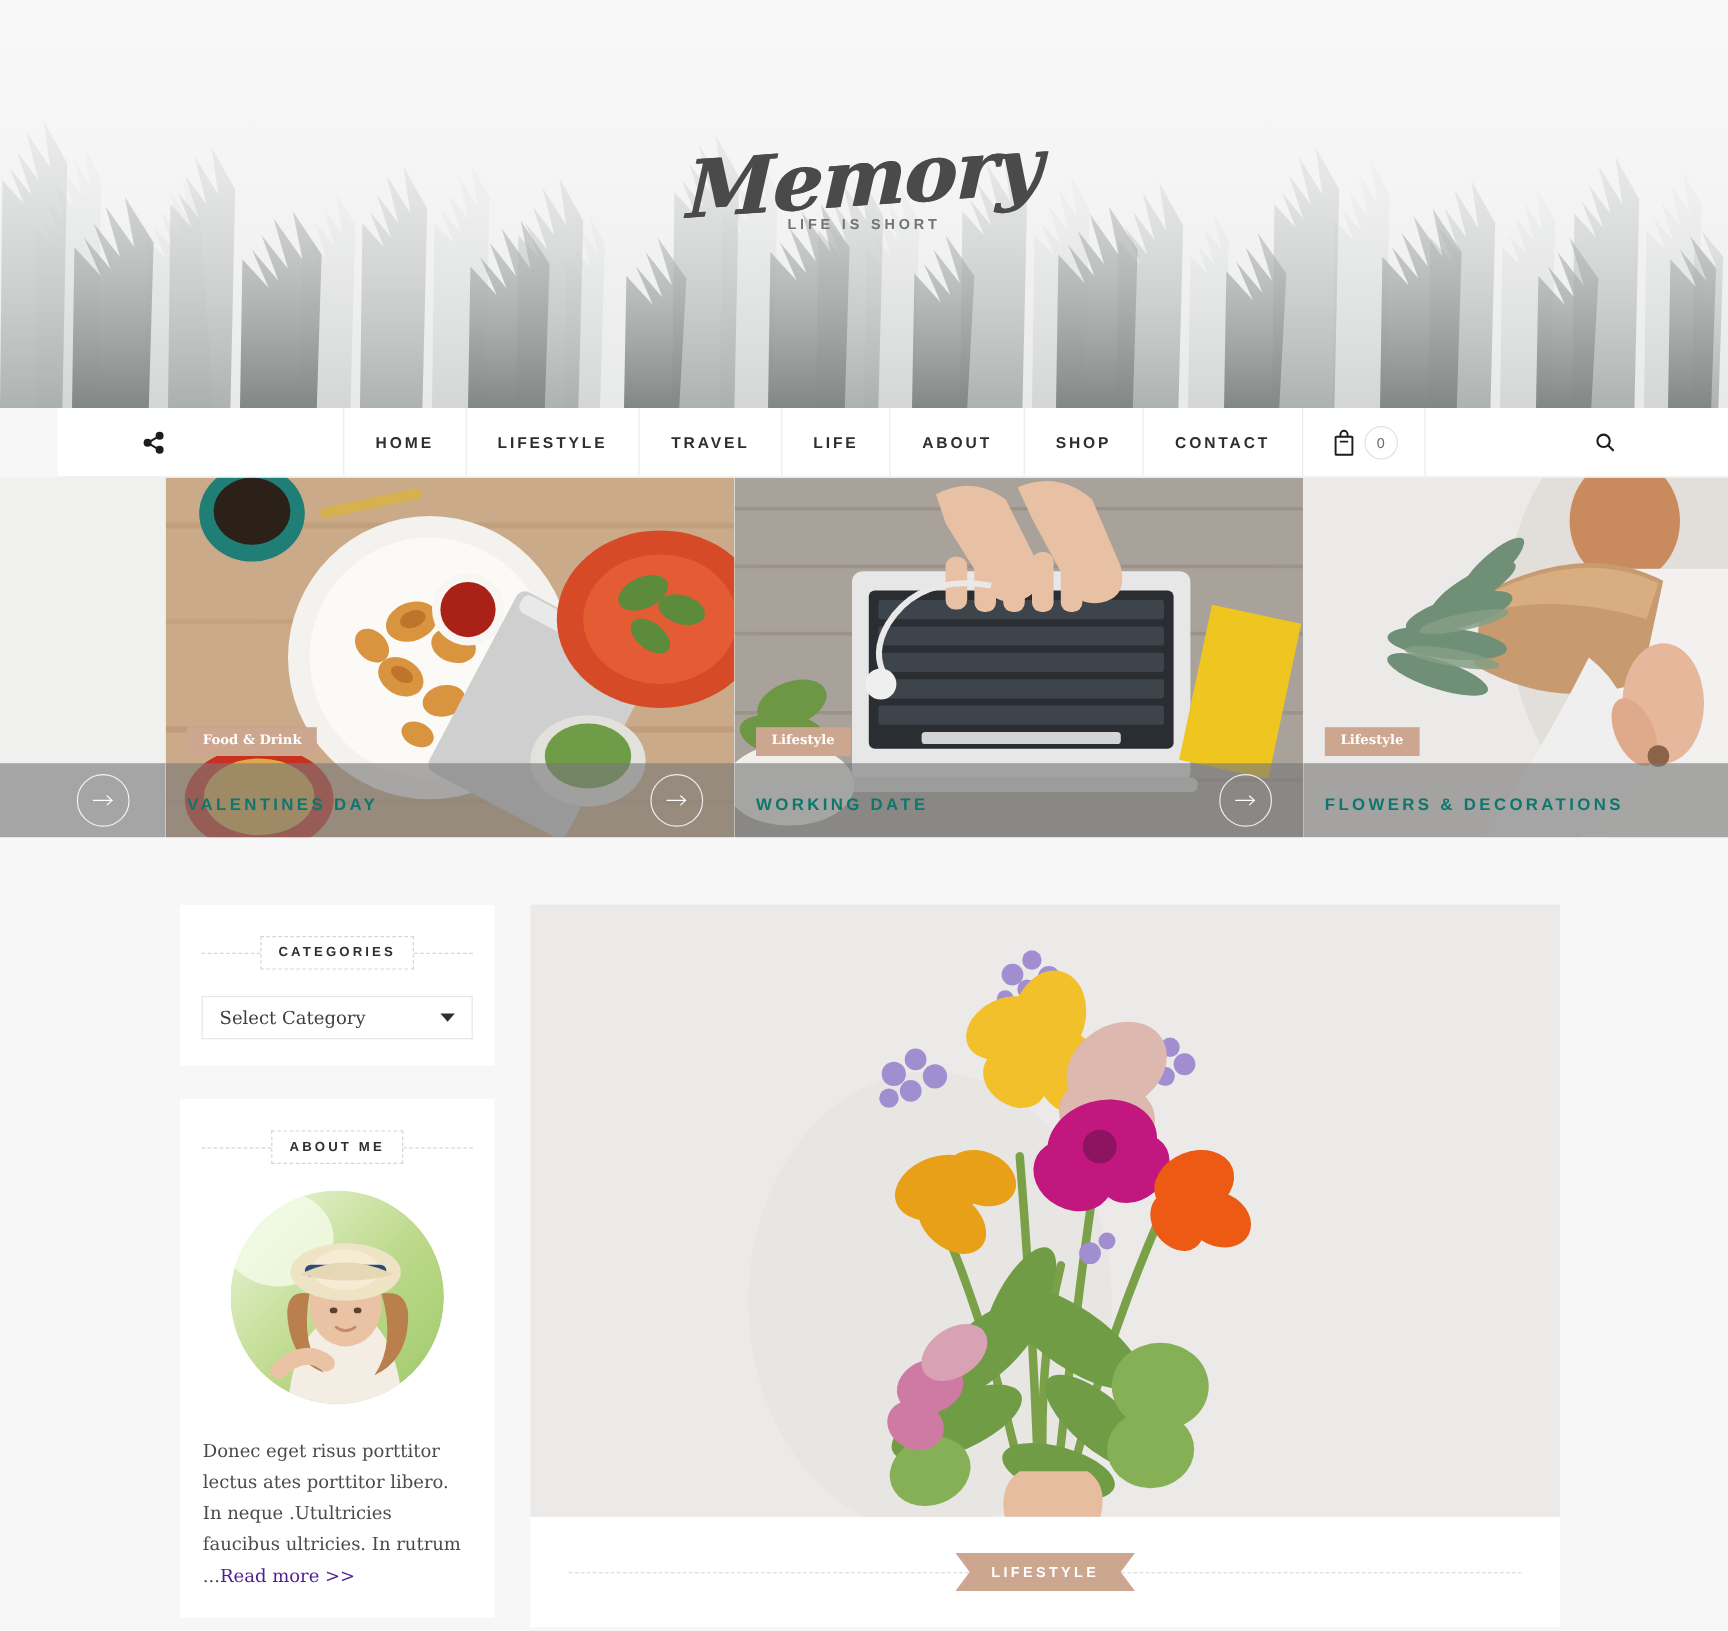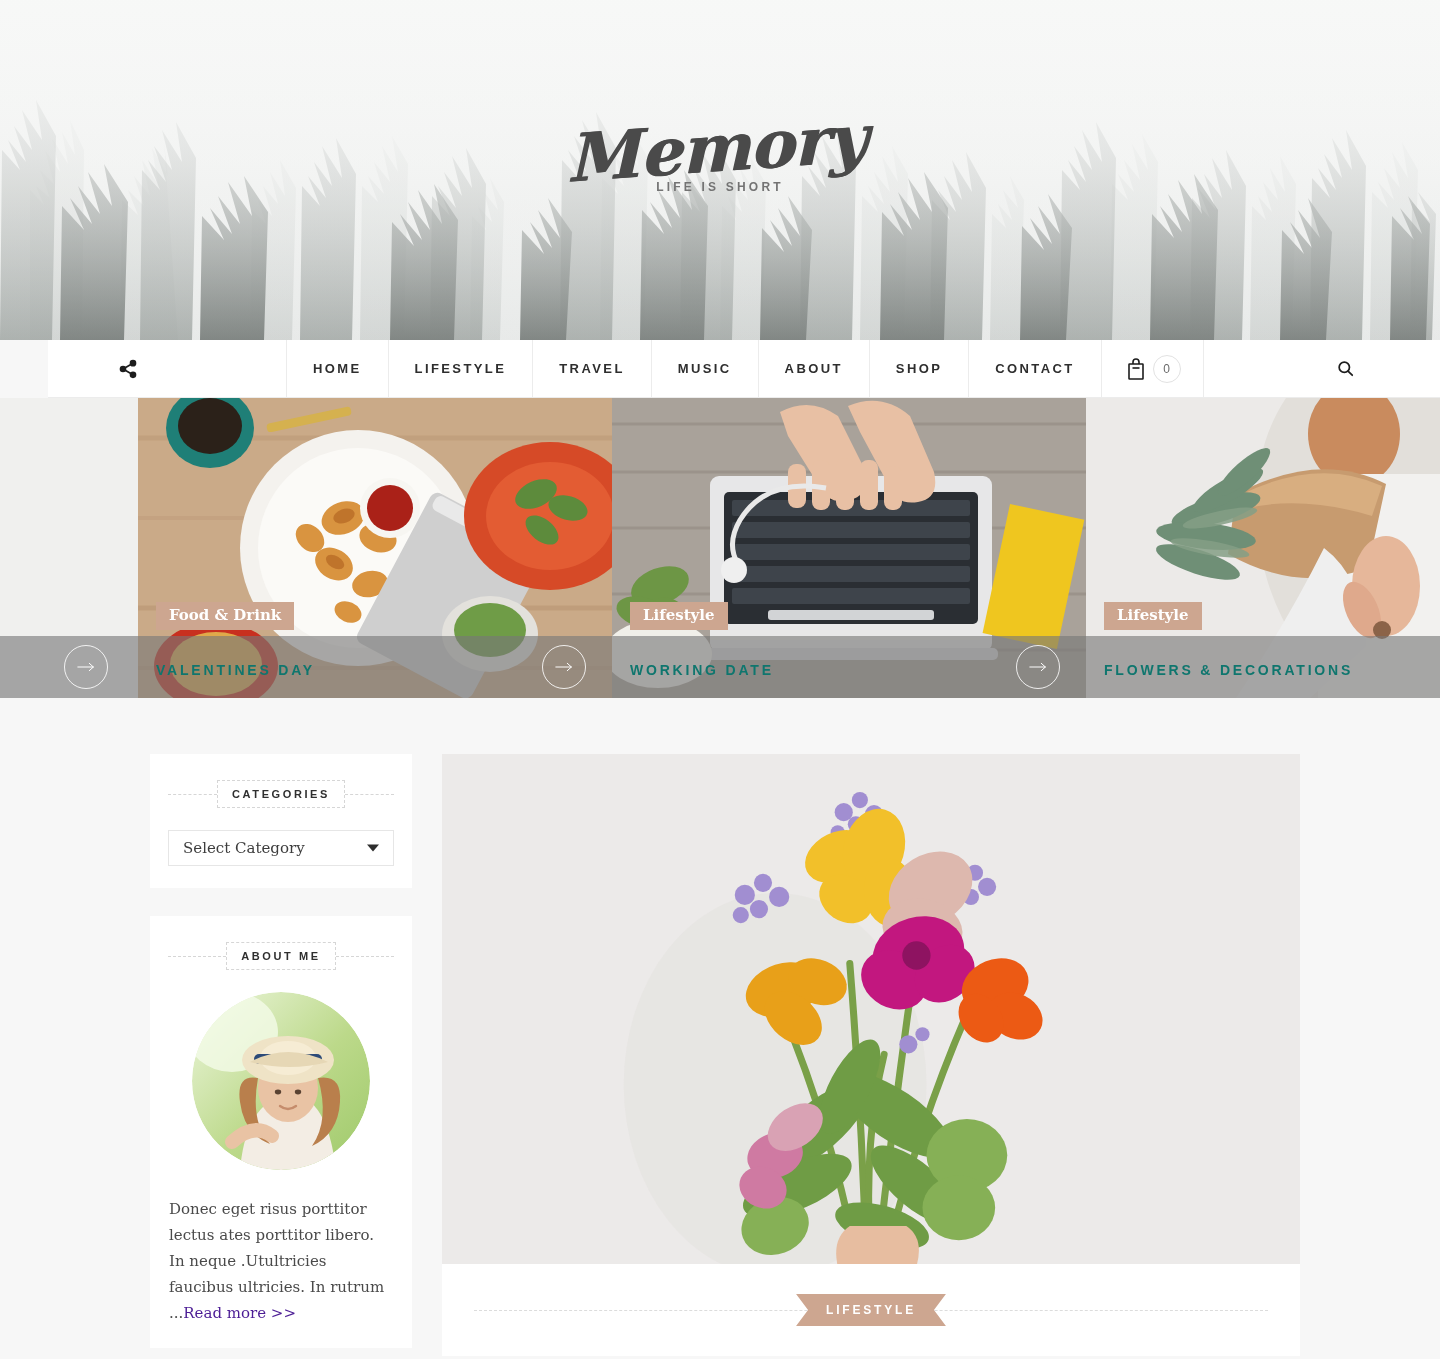--- a/index.html
+++ b/index.html
@@ -159,21 +159,21 @@
     background: rgba(120,120,120,0.62);
   }
   .slide-cat {
     position: absolute;
     left: 18px;
     bottom: 68px;
     background: #cda690;
     color: #ffffff;
     font-family: "DejaVu Serif", serif;
     font-weight: 700;
-    font-size: 15px;
+    font-size: 11px;
     padding: 5px 13px 6px;
     line-height: 1.15;
   }
   .slide-title {
     position: absolute;
     left: 18px;
     bottom: 20px;
     color: #0f766e;
     font-size: 14px;
     font-weight: 700;
@@ -416,21 +416,21 @@
     <a class="nav-item">
         <span>HOME</span>
       </a>
     <a class="nav-item">
         <span>LIFESTYLE</span>
       </a>
     <a class="nav-item">
         <span>TRAVEL</span>
       </a>
     <a class="nav-item">
-        <span>MUSIC</span>
+        <span>LIFE</span>
       </a>
     <a class="nav-item">
         <span>ABOUT</span>
       </a>
     <a class="nav-item">
         <span>SHOP</span>
       </a>
     <a class="nav-item">
         <span>CONTACT</span>
       </a>

